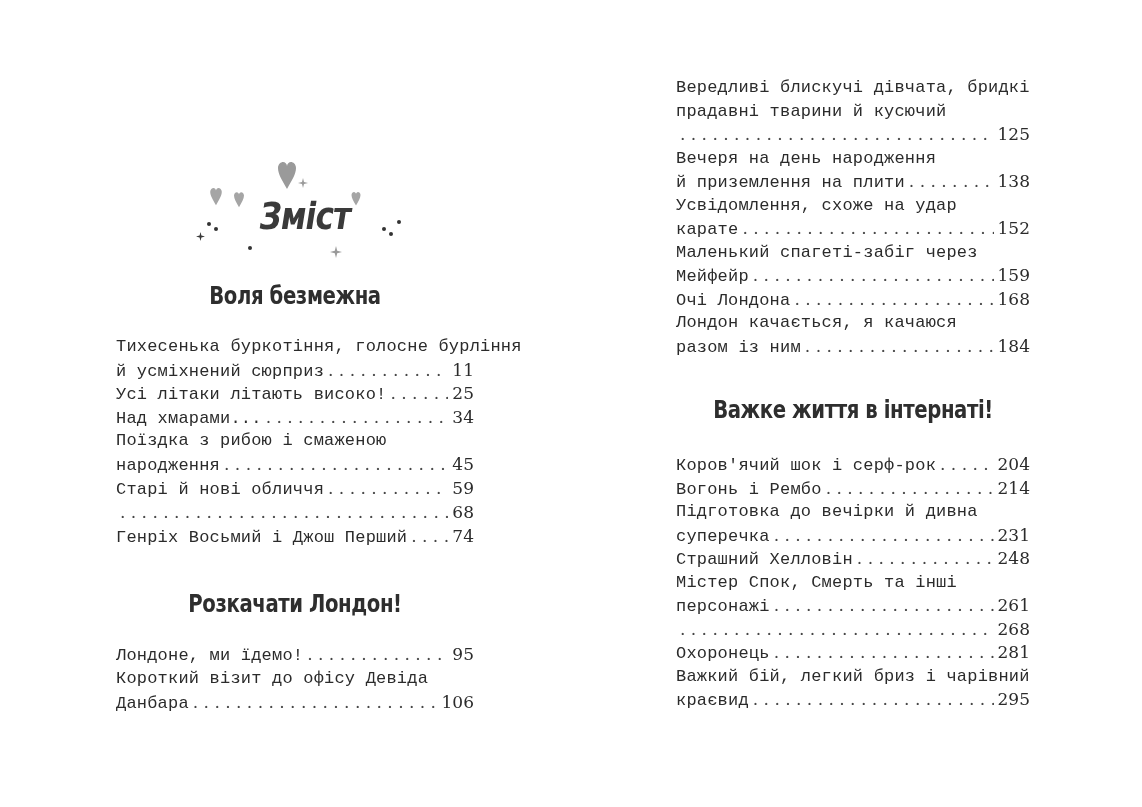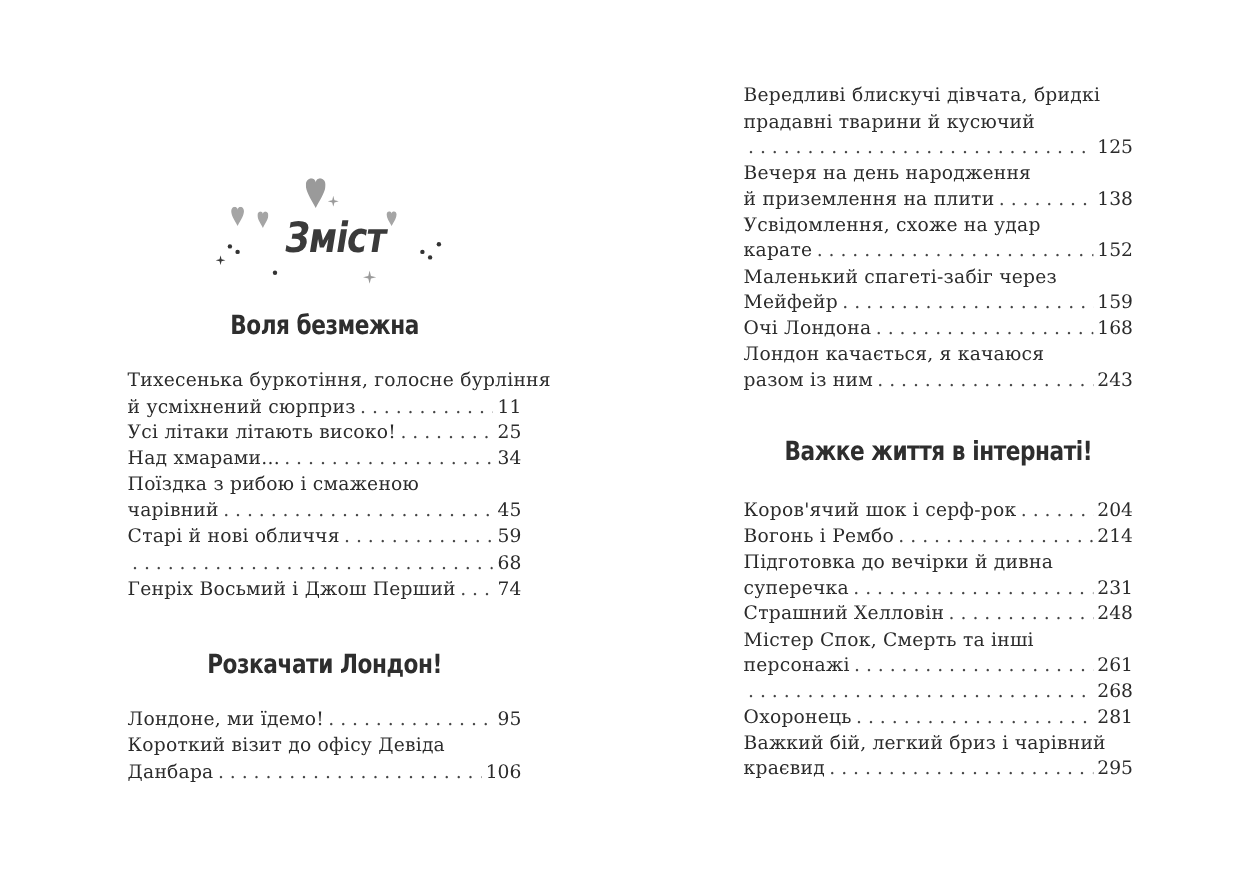--- a/index.html
+++ b/index.html
@@ -16,21 +16,21 @@
   .deco { position: absolute; }
 
   .section-heading { position: absolute; text-align: center;
                      font-family: "DejaVu Sans", "Liberation Sans", sans-serif; font-weight: bold;
                      font-size: 24px; color: #2e2e2e; letter-spacing: -0.5px;
                      transform: scaleX(0.82); transform-origin: center; white-space: nowrap; }
 
   .toc-list { position: absolute; }
   .toc-line { position: absolute; left: 0; right: 0; height: 23px; line-height: 23px;
               font-size: 17px; white-space: nowrap; display: flex; align-items: baseline; }
-  .toc-text { flex: 0 0 auto; letter-spacing: 0.2px; }
+  .toc-text { flex: 0 0 auto; letter-spacing: 0.2px; font-family: Liberation Mono, monospace; }
   .toc-dots { flex: 1 1 auto; overflow: hidden; margin: 0 4px; color: #444; letter-spacing: 3px; }
   .toc-dots::before { content: ". . . . . . . . . . . . . . . . . . . . . . . . . . . . . . . . . . . . . . . . . . . . . . . . . . . . . . . . . . . . . ."; letter-spacing: 0; }
   .toc-page { flex: 0 0 auto; text-align: right; }
 </style>
 </head>
 <body>
 
 <div class="page page-left">
 
   <div class="toc-title-wrap">
@@ -84,21 +84,21 @@
       </div>
     <div class="toc-line" style="top:70.5px">
         <span class="toc-text">Над хмарами...</span>
         <span class="toc-dots"></span>
         <span class="toc-page">34</span>
       </div>
     <div class="toc-line" style="top:94px">
         <span class="toc-text">Поїздка з рибою і смаженою</span>
       </div>
     <div class="toc-line" style="top:118px">
-        <span class="toc-text">чарівний</span>
+        <span class="toc-text">народження</span>
         <span class="toc-dots"></span>
         <span class="toc-page">45</span>
       </div>
     <div class="toc-line" style="top:142px">
         <span class="toc-text">Старі й нові обличчя</span>
         <span class="toc-dots"></span>
         <span class="toc-page">59</span>
       </div>
     <div class="toc-line" style="top:166px">
         <span class="toc-dots"></span>
@@ -171,21 +171,21 @@
         <span class="toc-text">Очі Лондона</span>
         <span class="toc-dots"></span>
         <span class="toc-page">168</span>
       </div>
     <div class="toc-line" style="top:235px">
         <span class="toc-text">Лондон качається, я качаюся</span>
       </div>
     <div class="toc-line" style="top:258.5px">
         <span class="toc-text">разом із ним</span>
         <span class="toc-dots"></span>
-        <span class="toc-page">243</span>
+        <span class="toc-page">184</span>
       </div>
   </div>
 
   <div class="section-heading" style="left:105px;width:354px;top:396px;">Важке життя в інтернаті!</div>
 
   <div class="toc-list" style="left:105px;width:354px;top:453px;">
     <div class="toc-line" style="top:0px">
         <span class="toc-text">Коров'ячий шок і серф-рок</span>
         <span class="toc-dots"></span>
         <span class="toc-page">204</span>

